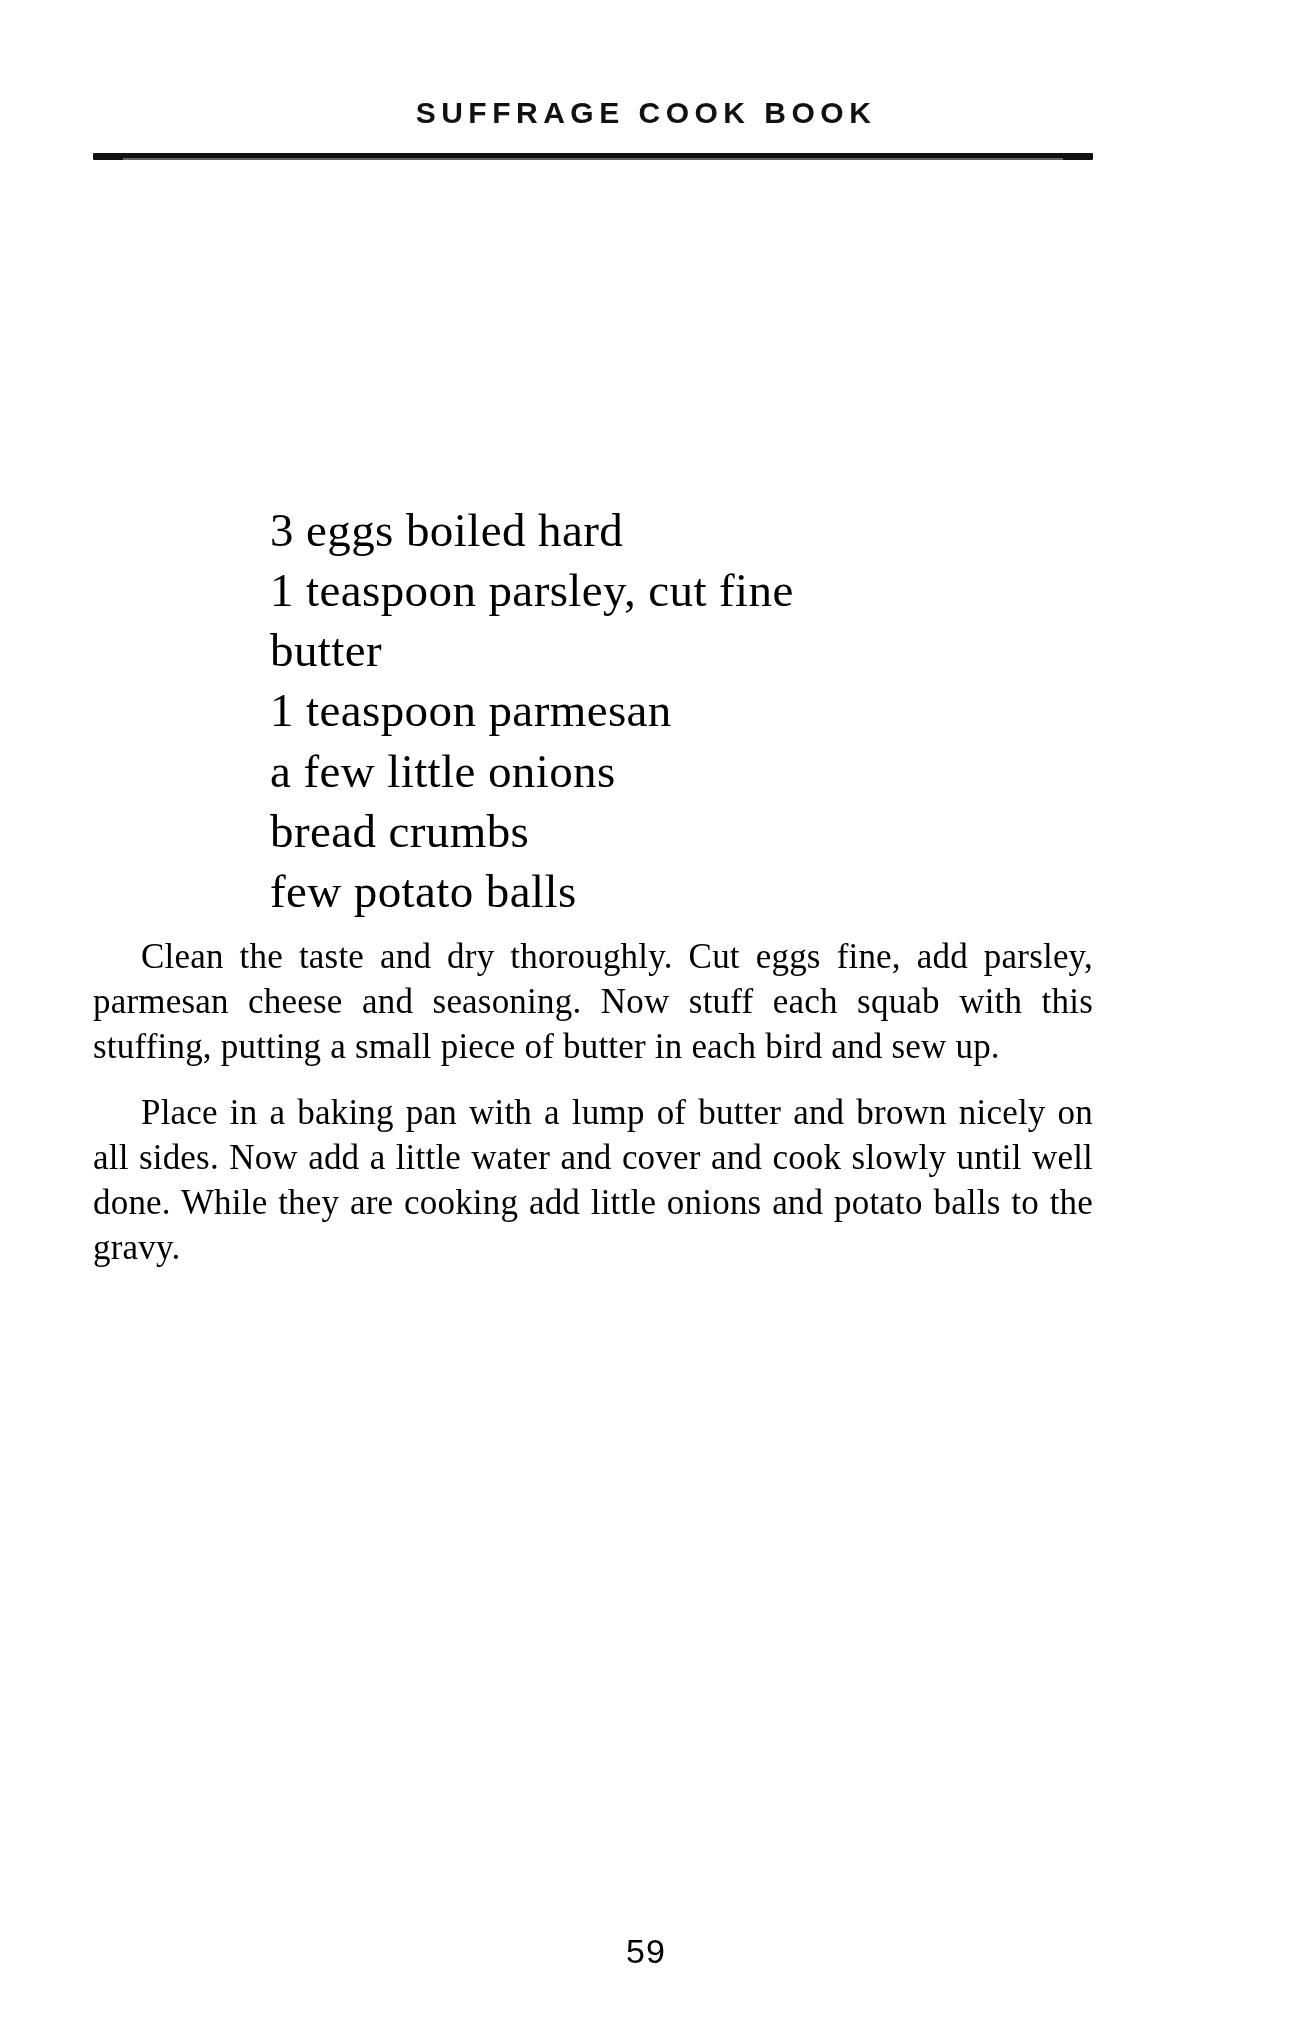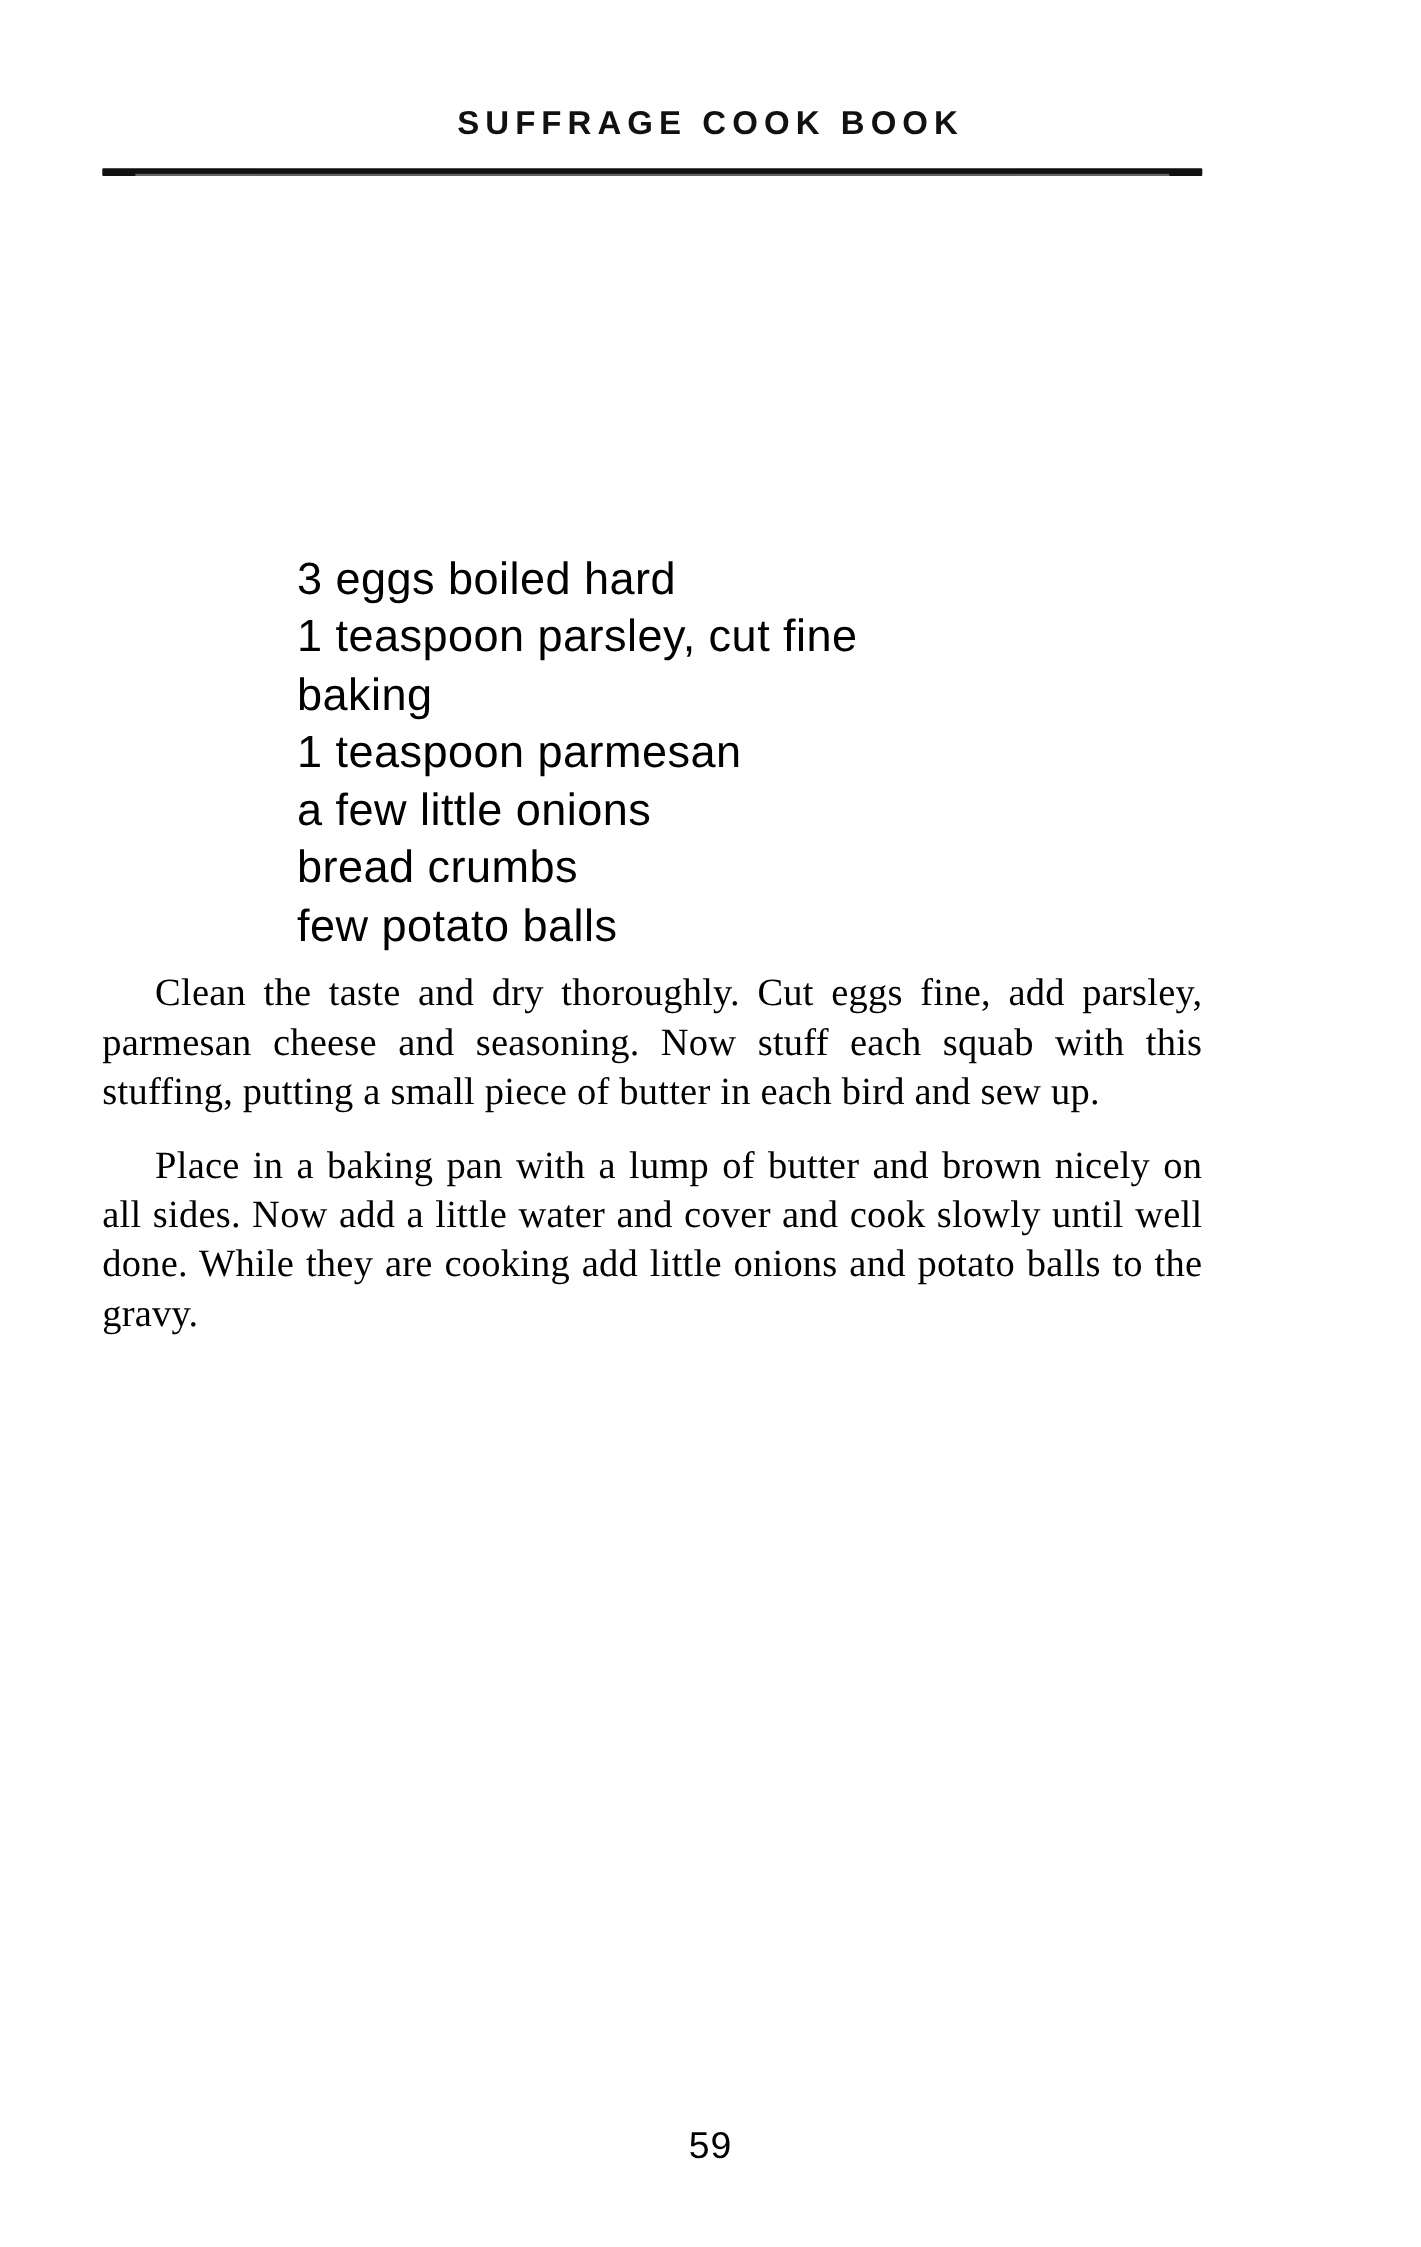--- a/index.html
+++ b/index.html
@@ -69,23 +69,23 @@
     font-weight: 700;
     letter-spacing: 0.5px;
     margin: 0 0 44px 0;
     color: #000;
   }
 
   .ingredients {
     list-style: none;
     margin: 0 0 14px 0;
     padding: 0 0 0 177px;
-    font-size: 41px;
+    font-size: 47px;
     line-height: 1.28;
-    font-family: Liberation Sans, sans-serif;
+    font-family: Liberation Serif, serif;
   }
   .ingredients li {
     white-space: nowrap;
     letter-spacing: 0.4px;
   }
 
   .para {
     font-size: 35px;
     line-height: 1.28;
     margin: 0 0 4px 0;
@@ -118,21 +118,21 @@
   <div class="running-head">SUFFRAGE COOK BOOK</div>
 
   <div class="rule"></div>
 
   <div class="content">
 
 
     <ul class="ingredients">
       <li>3  eggs boiled hard</li>
       <li>1  teaspoon  parsley,  cut  fine</li>
-      <li>baking</li>
+      <li>butter</li>
       <li>1  teaspoon parmesan</li>
       <li>a few little onions</li>
       <li>bread crumbs</li>
       <li>few potato balls</li>
     </ul>
 
     <p class="para first">Clean the taste and dry thoroughly. Cut eggs fine, add parsley, parmesan cheese and seasoning. Now stuff each squab with this stuffing, putting a small piece of butter in each bird and sew up.</p>
 
     <p class="para second">Place in a baking pan with a lump of butter and brown nicely on all sides. Now add a little water and cover and cook slowly until well done. While they are cooking add little onions and potato balls to the gravy.</p>
 

